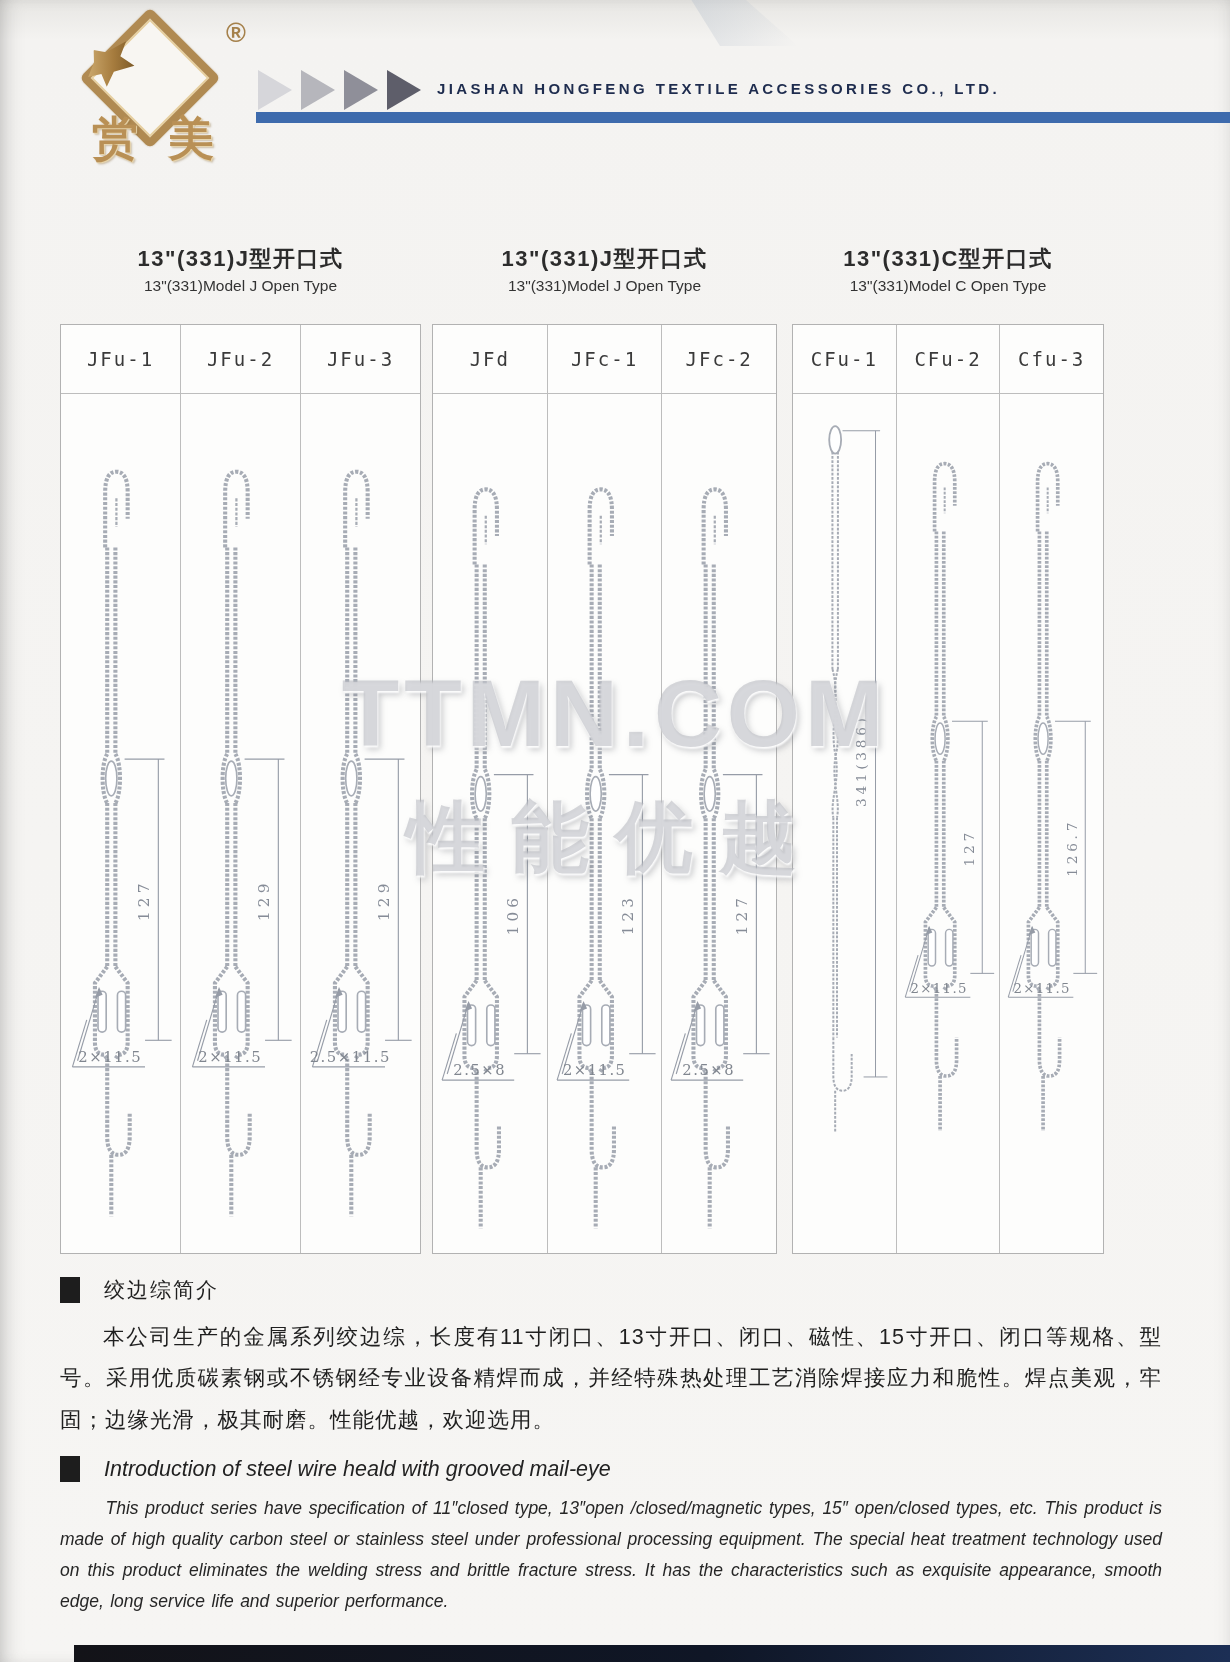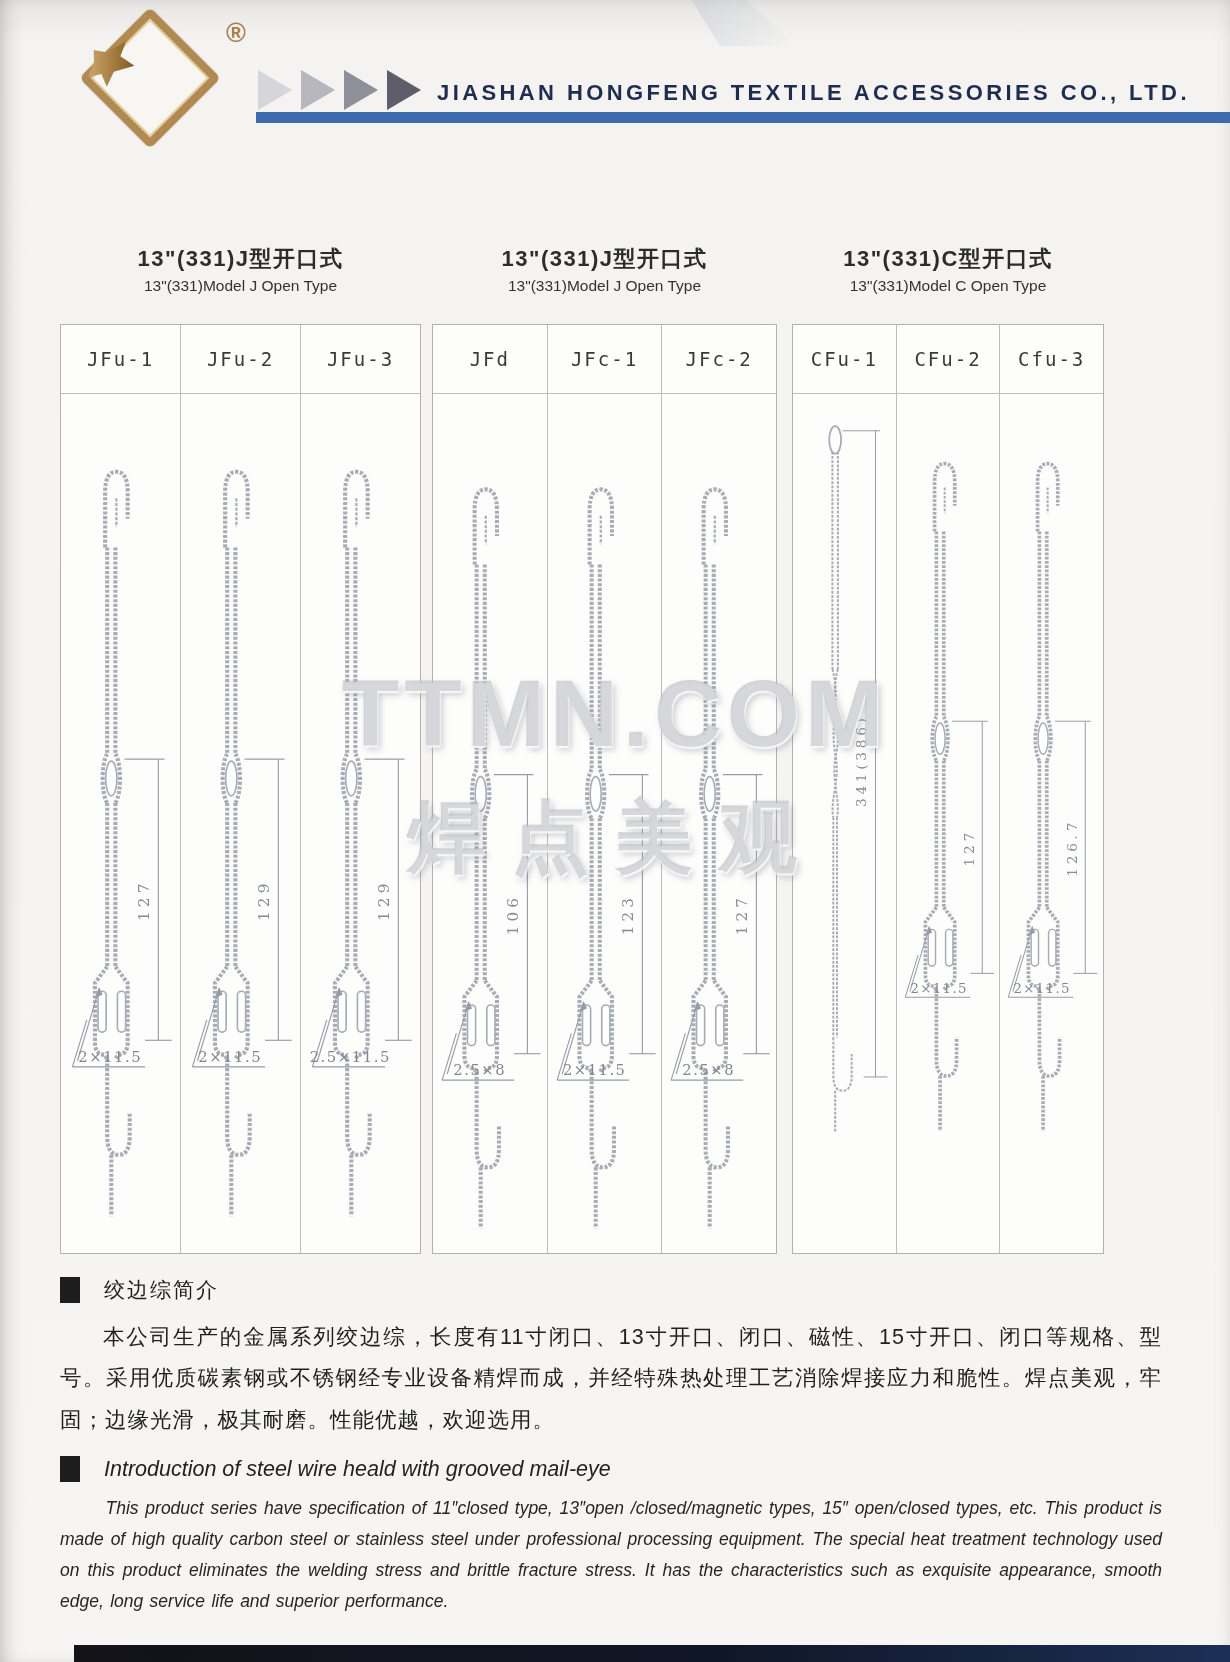--- a/index.html
+++ b/index.html
@@ -14,21 +14,21 @@
   .bird{position:absolute;left:16px;top:22px;width:52px;height:40px;transform:rotate(-45deg);
         background:linear-gradient(135deg,#d9b97f 0%,#a67c3e 55%,#6e4e20 100%);
         clip-path:polygon(0 38%,28% 22%,44% 0,58% 26%,100% 42%,72% 58%,78% 100%,42% 74%,12% 88%,22% 56%);}
   .reg{position:absolute;left:158px;top:-2px;font-size:27px;color:#a5814b;font-weight:bold;}
   .logo-chars{position:absolute;left:-6px;top:88px;width:212px;text-align:center;font-size:46px;font-weight:bold;
         color:#b99055;letter-spacing:30px;text-shadow:1px 1px 1px #e9d6ac, 2px 2px 2px rgba(120,90,40,.35);
         font-family:"Liberation Serif",serif;}
   .arrows{position:absolute;left:258px;top:70px;display:flex;gap:9px;}
   .tri{width:34px;height:40px;clip-path:polygon(0 0,100% 50%,0 100%);}
   .t1{background:#d6d6da;} .t2{background:#b6b6bc;} .t3{background:#8f8f99;} .t4{background:#5e5e6a;}
-  .company{position:absolute;left:437px;top:80px;font-size:22px;font-weight:bold;letter-spacing:3.4px;
+  .company{position:absolute;left:437px;top:80px;font-size:15px;font-weight:bold;letter-spacing:3.4px;
         color:#1e2c4e;white-space:nowrap;}
   .blue-bar{position:absolute;left:256px;top:112px;width:974px;height:11px;background:#3e6bad;}
   
   .title-row{position:absolute;left:58px;top:186px;display:flex;align-items:baseline;gap:16px;white-space:nowrap;}
   .title-zh{font-size:29px;font-weight:bold;letter-spacing:9px;color:#252525;}
   .title-en{font-size:19px;font-weight:bold;color:#303030;letter-spacing:.2px;}
   .title-note{font-size:15.5px;color:#3c3c3c;}
   
   .group{position:absolute;top:240px;height:1016px;z-index:1;}
   .ghead{height:84px;text-align:center;}
@@ -72,20 +72,21 @@
 
 <div class="page">
 
   <div class="artifact"></div>
 
   <header>
     <div class="logo">
       <div class="diamond"></div>
       <div class="bird"></div>
       <span class="reg">®</span>
+      <div class="logo-chars">赏美</div>
     </div>
     <div class="arrows">
       <span class="tri t1"></span>
       <span class="tri t2"></span>
       <span class="tri t3"></span>
       <span class="tri t4"></span>
     </div>
     <div class="company">JIASHAN HONGFENG TEXTILE ACCESSORIES CO., LTD.</div>
     <div class="blue-bar"></div>
   </header>
@@ -342,21 +343,21 @@
             <path d="M9 658 L23 612" fill="none" stroke="#969ca7" stroke-width="1.1"></path>
             <path d="M14 652 L35 582" fill="none" stroke="#969ca7" stroke-width="1.1"></path>
             <path d="M35 580 L31 590.5 L38.5 587.5 Z" fill="#969ca7"></path>
             <text class="cotxt" x="46" y="653" text-anchor="middle">2×11.5</text>
           </svg>
         </div>
       </div>
     </section>
 
   <div class="wm wm1">TTMN.COM</div>
-  <div class="wm wm2">焊点美观</div>
+  <div class="wm wm2">性能优越</div>
 
   <div class="sec sec-zh">
     <div class="sec-head">
       <div class="sq"></div>
       <div class="sec-head-zh">绞边综简介</div>
     </div>
     <div class="para-zh">本公司生产的金属系列绞边综，长度有11寸闭口、13寸开口、闭口、磁性、15寸开口、闭口等规格、型号。采用优质碳素钢或不锈钢经专业设备精焊而成，并经特殊热处理工艺消除焊接应力和脆性。焊点美观，牢固；边缘光滑，极其耐磨。性能优越，欢迎选用。</div>
   </div>
 
   <div class="sec sec-en">

